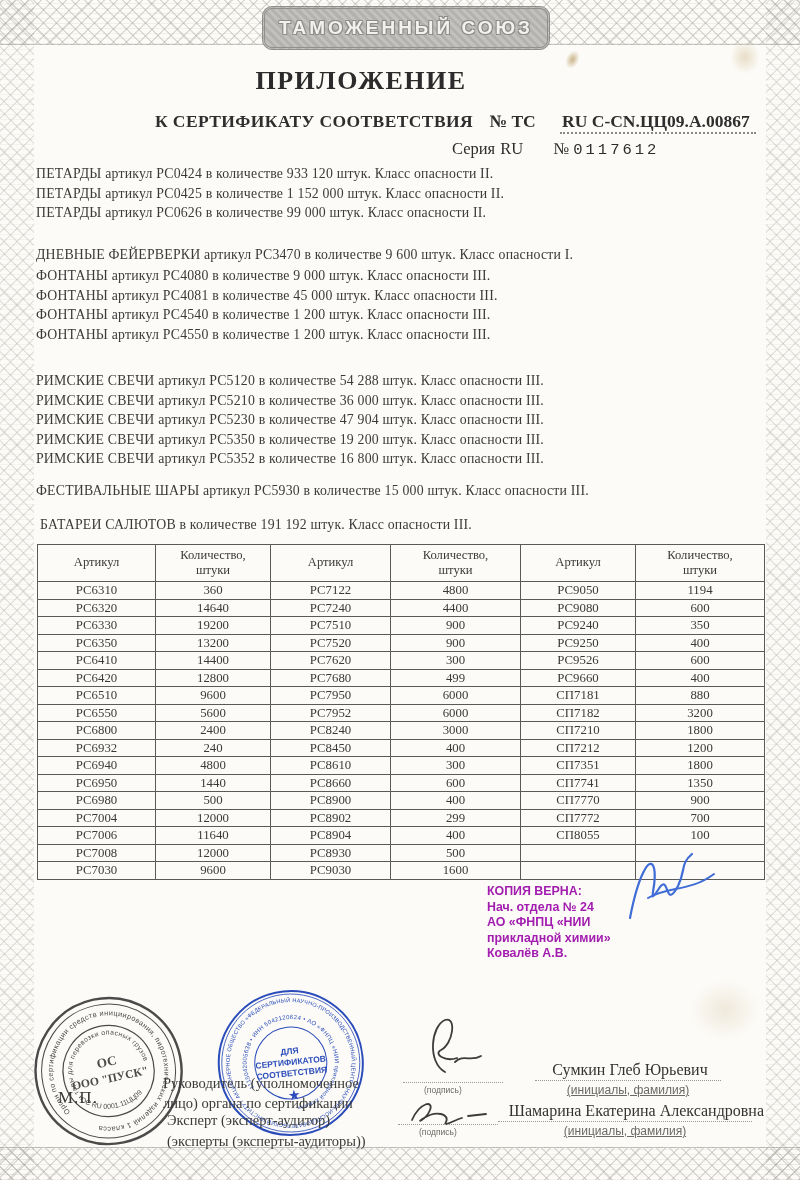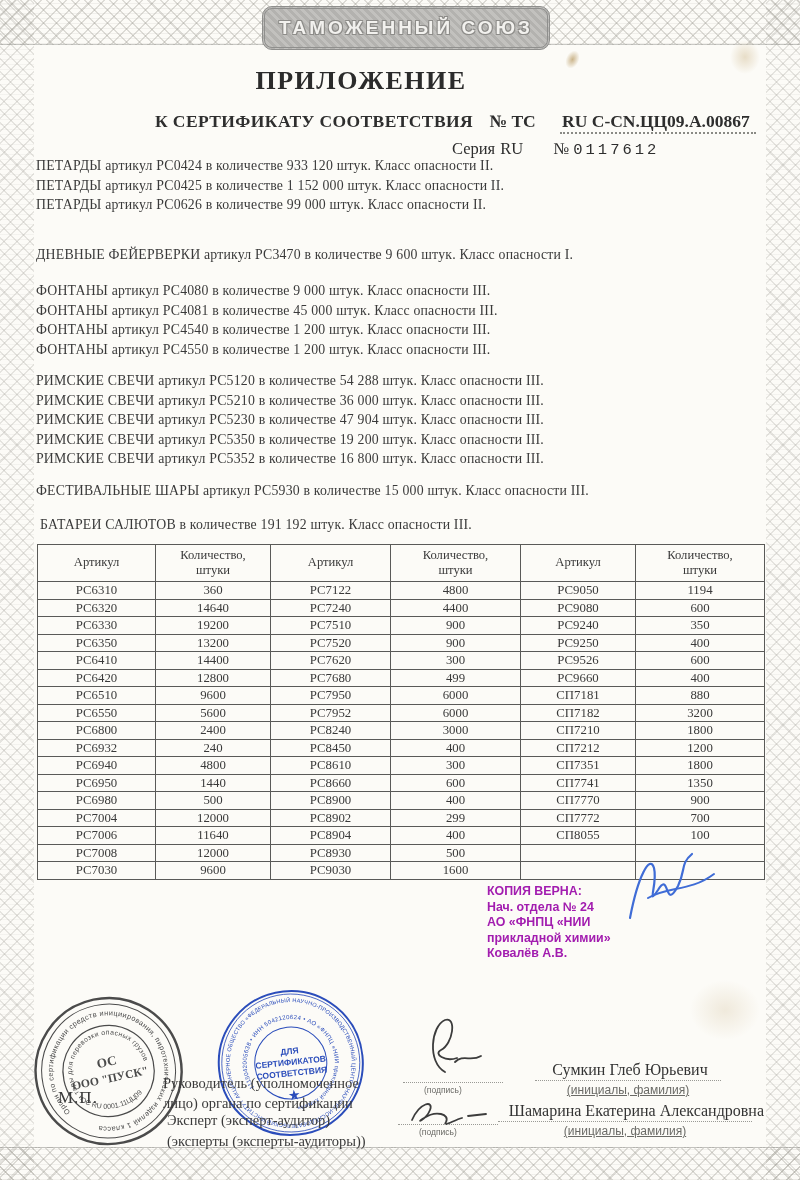--- a/index.html
+++ b/index.html
@@ -32,21 +32,21 @@
   .cert-line{position:absolute;left:155px;top:111px;font-size:17.5px;font-weight:600;color:#2e2e2e;white-space:nowrap;}
   .cert-line .lbl{letter-spacing:.4px;}
   .cert-line .nots{margin-left:12px;}
   .cert-num{margin-left:20px;font-weight:600;border-bottom:2px dotted #8a8a85;padding:0 6px 1px 2px;}
   .series-line{position:absolute;left:452px;top:139px;font-size:16.5px;color:#2e2e2e;white-space:nowrap;}
   .series-line .sr{margin-left:1px;}
   .series-line .sn{margin-left:26px;}
   .series-line .digits{letter-spacing:3px;font-family:"Liberation Mono",monospace;font-size:15.5px;}
   
   .sec{position:absolute;left:36px;width:735px;font-size:13.8px;line-height:19.6px;color:#3a3a3a;letter-spacing:.2px;white-space:nowrap;}
-  #sec1{top:156px}#sec2{top:245px}#sec3{top:281px}#sec4{top:371px}#sec5{top:481px}#sec6{top:515px;left:40px}
+  #sec1{top:164px}#sec2{top:245px}#sec3{top:266px}#sec4{top:371px}#sec5{top:481px}#sec6{top:515px;left:40px}
   
   table.qty{position:absolute;left:37px;top:544px;width:727px;border-collapse:collapse;table-layout:fixed;}
   table.qty th,table.qty td{border:1px solid #5a5a58;text-align:center;color:#3a3a3a;overflow:hidden;}
   table.qty th{font-weight:normal;font-size:12.6px;line-height:15.5px;height:34px;white-space:pre-line;padding:1px 0;}
   table.qty td{font-size:12.8px;height:16.5px;padding:0 2px;line-height:16.5px;}
   
   .copy-block{position:absolute;left:487px;top:884px;font-family:"Liberation Sans",sans-serif;
     font-weight:bold;font-size:12.4px;line-height:15.6px;color:#a21caf;}
   .sig-copy{position:absolute;left:618px;top:846px;}
   

